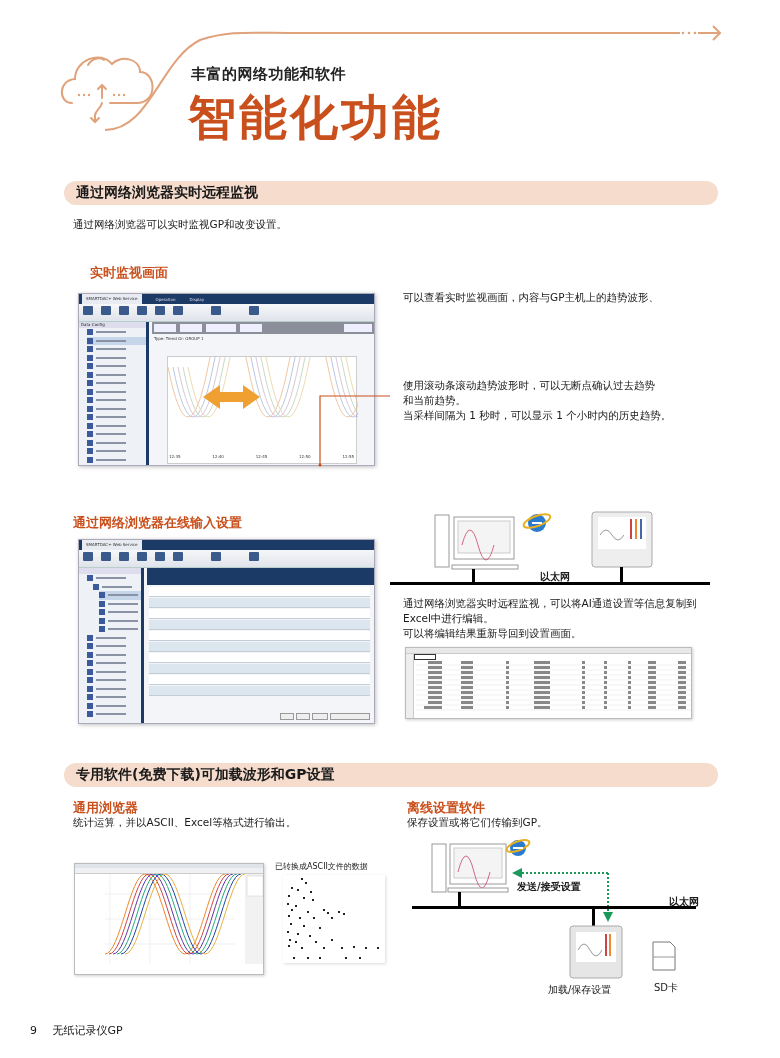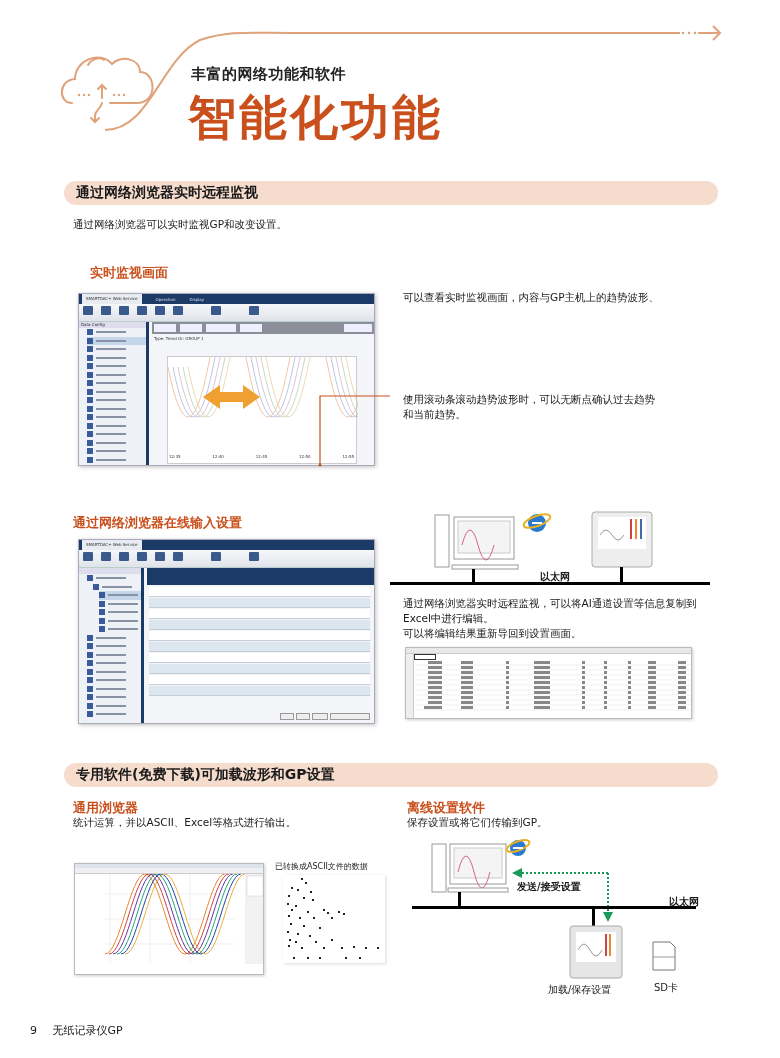--- a/index.html
+++ b/index.html
@@ -209,23 +209,24 @@
 </div>
 
 <svg class="abs" style="left:315px;top:395px;" width="80" height="75">
   <path d="M75 1 L 5 1 L 5 70" stroke="#c9501c" stroke-width="1.2" fill="none"></path>
   <circle cx="5" cy="70" r="1.5" fill="#c9501c"></circle>
 </svg>
 
 <div class="abs body-text" style="left:403px; top:290px;">
   <div>可以查看实时监视画面，内容与GP主机上的趋势波形、</div>
 </div>
-<div class="abs body-text" style="left:403px; top:378px;margin-top:14px;">
+<div class="abs body-text" style="left:403px; top:378px;">
   <div>使用滚动条滚动趋势波形时，可以无断点确认过去趋势</div>
   <div>和当前趋势。</div>
+  <div>当采样间隔为 1 秒时，可以显示 1 个小时内的历史趋势。</div>
 </div>
 
 <div class="abs sub-title" style="left:73px; top:514px;">通过网络浏览器在线输入设置</div>
 
 <div class="abs win" style="left:78px; top:539px; width:297px; height:185px;">
   <div class="win-top">
     <span class="app">SMARTDAC+ Web Service</span>
   </div>
   <div class="win-tools">
     <div class="tb"></div>

